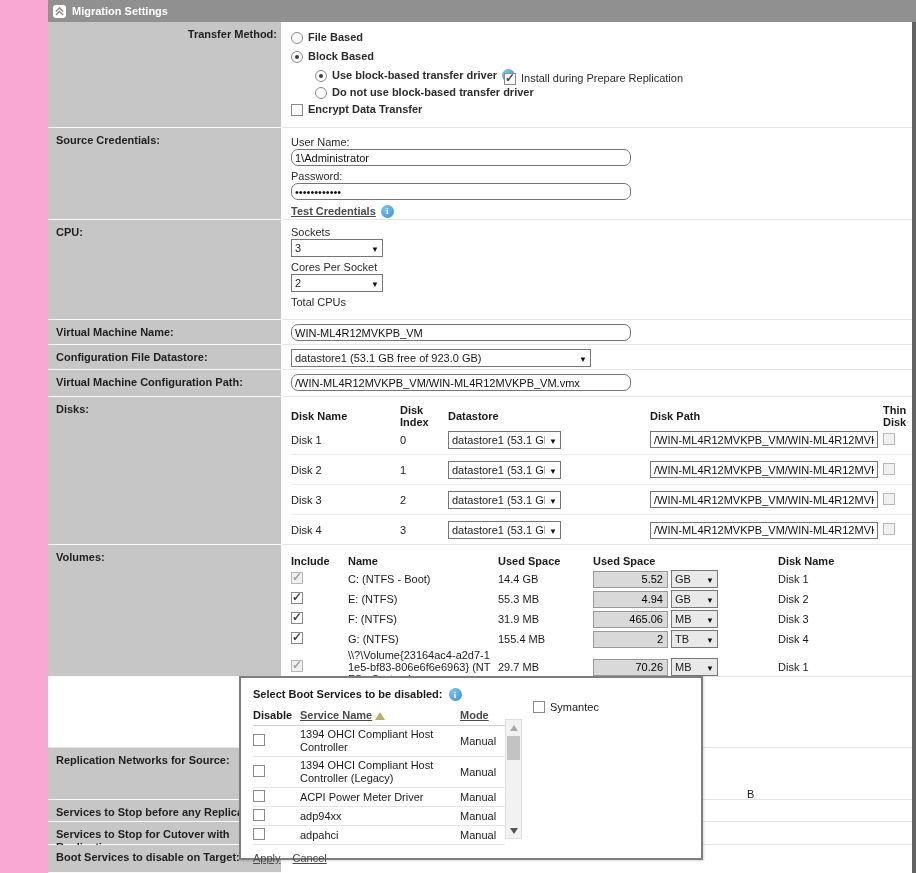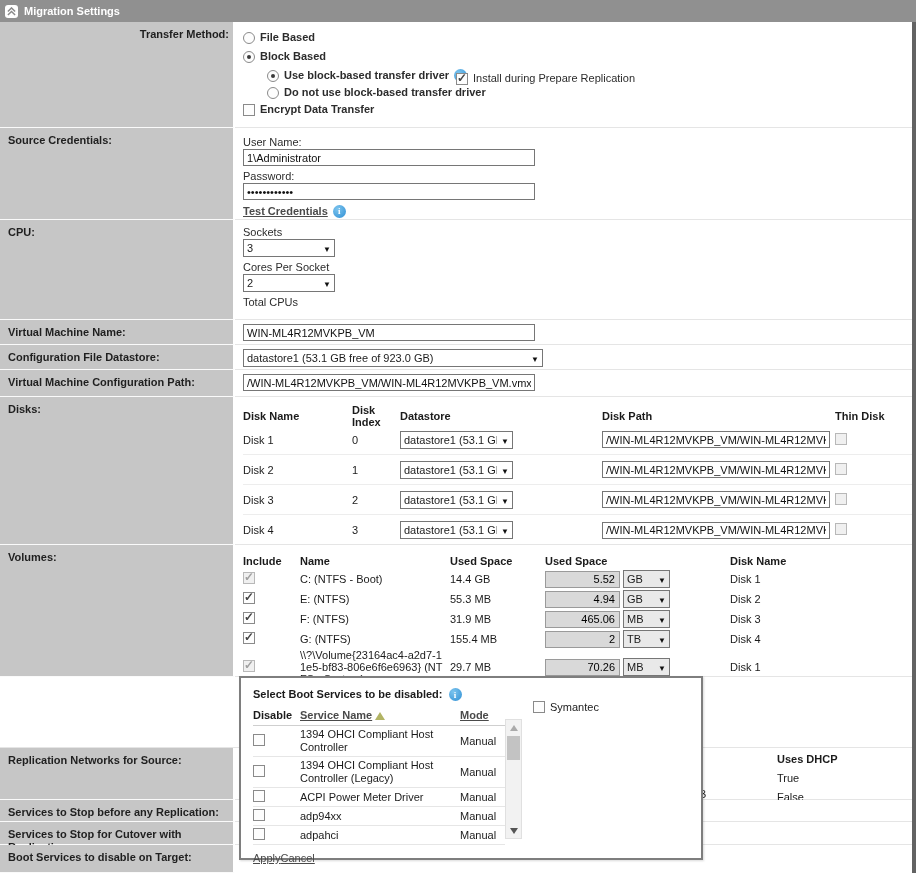--- a/index.html
+++ b/index.html
@@ -3,21 +3,21 @@
 <meta charset="utf-8">
 <style>
   * { box-sizing: border-box; margin: 0; padding: 0; }
   html,body { width: 916px; height: 873px; overflow: hidden; }
   body {
     font-family: "Liberation Sans", sans-serif;
     font-size: 11px;
     color: #1b1b1b;
     background: #fff;
   }
-  .app { width: 916px; height: 873px; position: relative; background: #f9a8d4; }
+  .app { width: 916px; height: 873px; position: relative; background: #f9a8d4; padding-left: 48px; }
 
   
   .hdr {
     height: 22px; background: #909090; color: #fff;
     display: flex; align-items: center; padding-left: 5px; gap: 6px;
     font-weight: bold;
   }
   .collapse-ic {
     width: 13px; height: 13px; background: #fff; border-radius: 3px;
     display: flex; align-items: center; justify-content: center;
@@ -69,21 +69,21 @@
     content: "\2713"; position: absolute; left: 0px; top: -3px;
     font-size: 12px; color: #444; font-weight: bold;
   }
   .cb.dis { background: #f0f0f0; border-color: #b8b8b8; }
   .cb.dis.checked::after { color: #a0a0a0; }
 
   input.txt {
     height: 17px; border: 1px solid #767676; font: 11px "Liberation Sans", sans-serif;
     padding: 0 3px; color: #111; background: #fff;
   }
-  .w292 { width: 292px; }
+  .w292 { width: 340px; border-radius: 7px; }
 
   .sel {
     height: 18px; border: 1px solid #767676; background: #fff;
     display: inline-flex; align-items: center; justify-content: space-between;
     padding: 0 3px; overflow: hidden; cursor: default;
   }
   .sel-text { white-space: nowrap; overflow: hidden; }
   .sel-arrow::after { content: "\25BC"; font-size: 8px; color: #111; margin-left: 4px; }
   .w92  { width: 92px; }
   .w300 { width: 300px; }
@@ -166,21 +166,21 @@
   .sb-up::after {
     content: ""; border-left: 4px solid transparent; border-right: 4px solid transparent;
     border-bottom: 6px solid #aaa;
   }
   .sb-down { position: absolute; bottom: 0; width: 100%; }
   .sb-down::after {
     content: ""; border-left: 4px solid transparent; border-right: 4px solid transparent;
     border-top: 6px solid #555;
   }
   .sb-thumb { position: absolute; top: 16px; left: 1px; width: 13px; height: 24px; background: #c3c3c3; }
-  .popup-links { margin-top: 7px; display: flex; }
+  .popup-links { margin-top: 7px; display: flex; gap: 12px; }
   .apps-col { margin-left: 11px; }
   .apps-title { font-weight: bold; }
   .apps-item { display: flex; align-items: center; gap: 5px; margin-top: 13px; }
 
   .indent { margin-left: 24px; }
   .mt4 { margin-top: 4px; } .mt6 { margin-top: 6px; } .mt9 { margin-top: 9px; }
   .abs-install { position: absolute; left: 221px; top: 50px; display: flex; align-items: center; gap: 5px; }
 </style>
 </head>
 <body>
@@ -434,25 +434,20 @@
     </div>
 
     <div class="row r-rnt">
       <div class="cnt"></div>
     </div>
 
     <div class="row r-rns">
       <div class="lbl">Replication Networks for Source:</div>
       <div class="cnt">
         <span class="partial-b">B</span>
-        <div class="dhcp">
-          <div class="dhcp-h">Uses DHCP</div>
-          <div>True</div>
-          <div>False</div>
-        </div>
       </div>
     </div>
 
     <div class="row r-ssb">
       <div class="lbl">Services to Stop before any Replication:</div>
       <div class="cnt"></div>
     </div>
 
     <div class="row r-ssc">
       <div class="lbl">Services to Stop for Cutover with Replication:</div>

